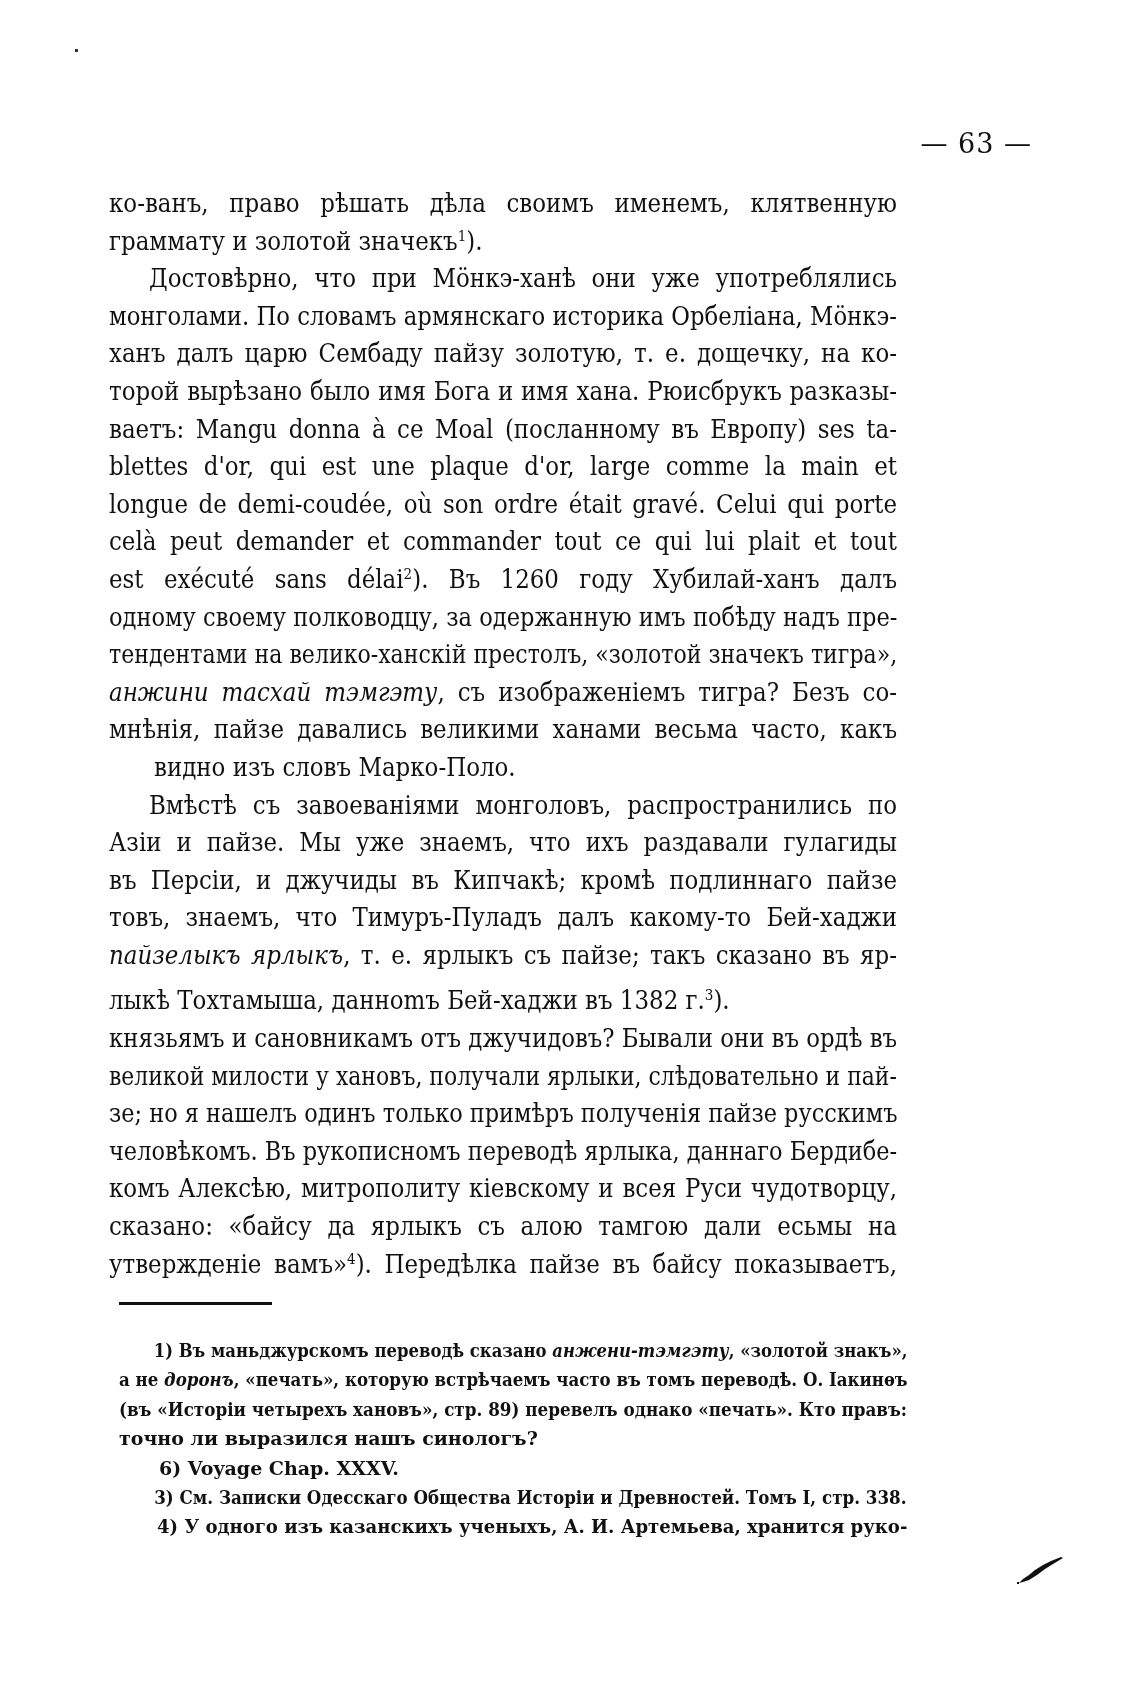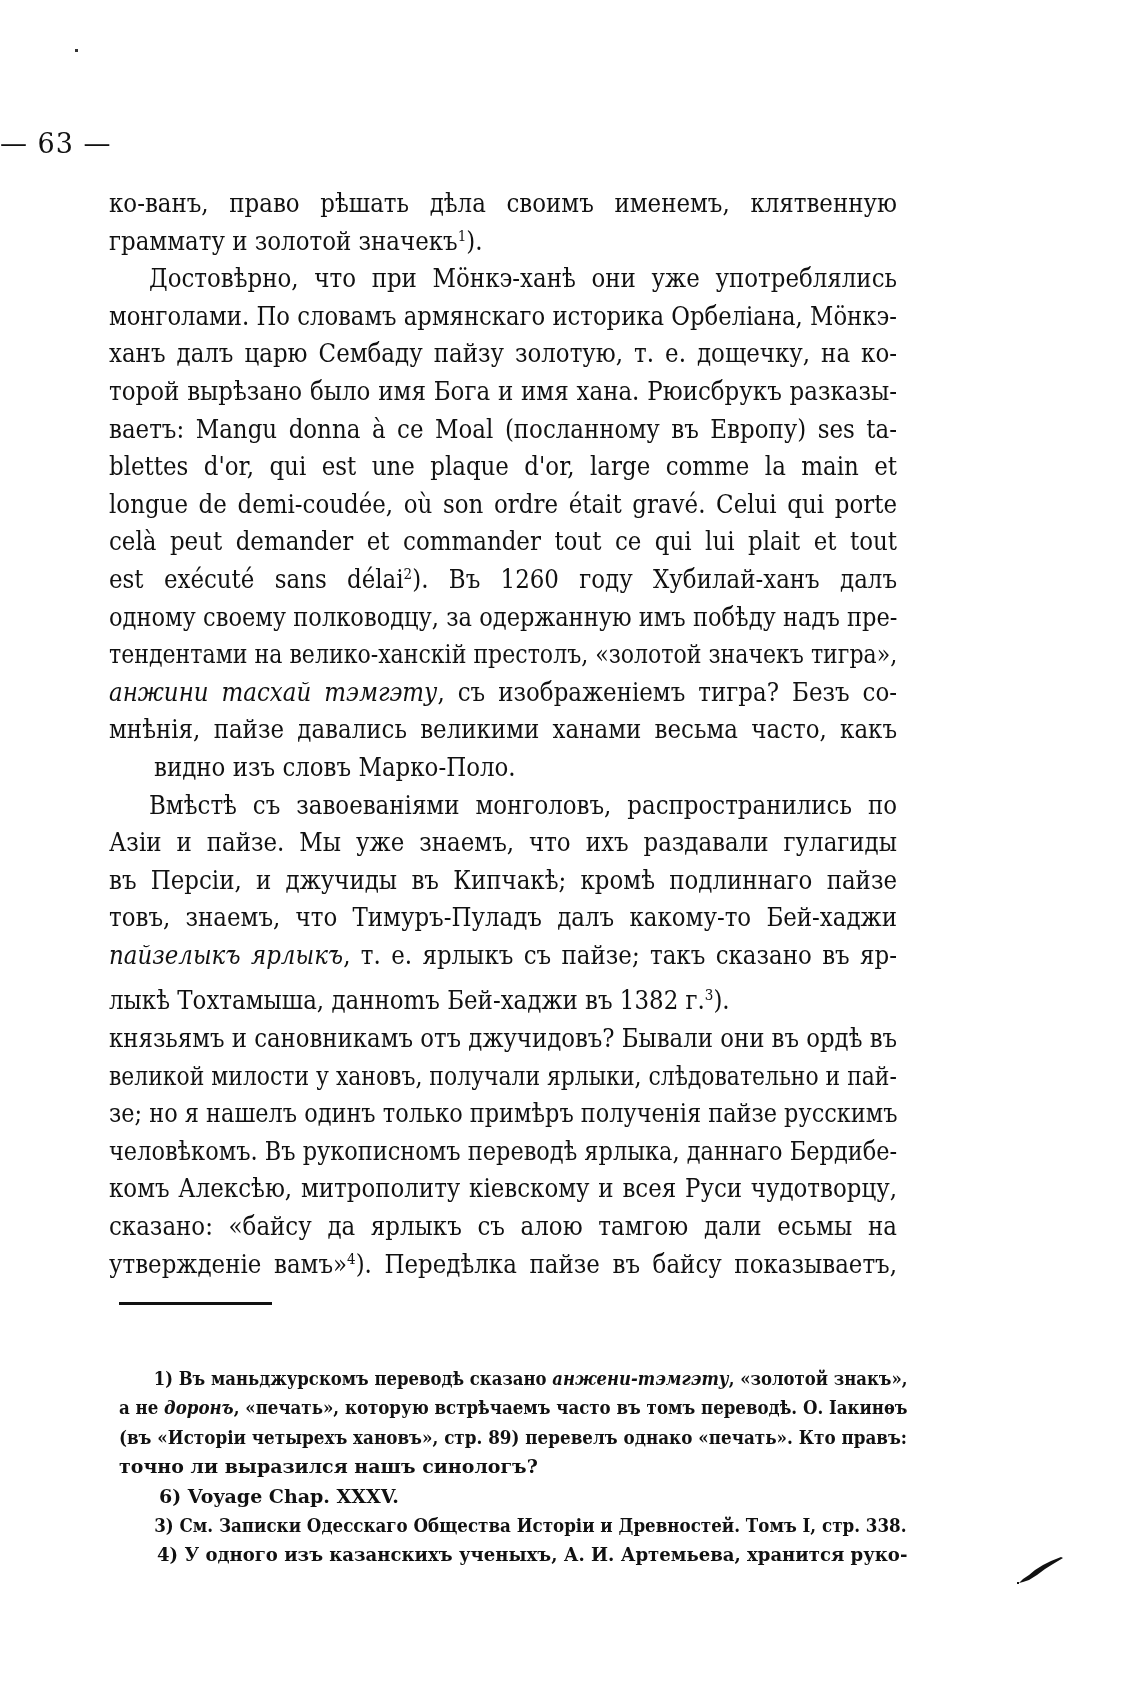--- a/index.html
+++ b/index.html
@@ -13,21 +13,21 @@
     position: relative;
     overflow: hidden;
     font-family: "DejaVu Serif", "Liberation Serif", serif;
     color: #111111;
   }
   .page-number {
     position: absolute;
     top: 128px;
     left: 0;
     width: 1032px;
-    text-align: left;
+    text-align: right;
     font-size: 27px;
     letter-spacing: 1px;
   }
   .body-text {
     position: absolute;
     top: 185px;
     left: 109px;
     width: 788px;
     font-size: 25.5px;
     line-height: 37.6px;
@@ -58,21 +58,21 @@
   .rule {
     position: absolute;
     top: 1302px;
     left: 119px;
     width: 153px;
     height: 3px;
     background: #111;
   }
   .footnotes {
     position: absolute;
-    top: 1364px;
+    top: 1336px;
     left: 119px;
     width: 788px;
     font-size: 19px;
     line-height: 29.4px;
     font-weight: bold;
   }
   .fn-line {
     display: block;
     white-space: nowrap;
     height: 29.4px;

